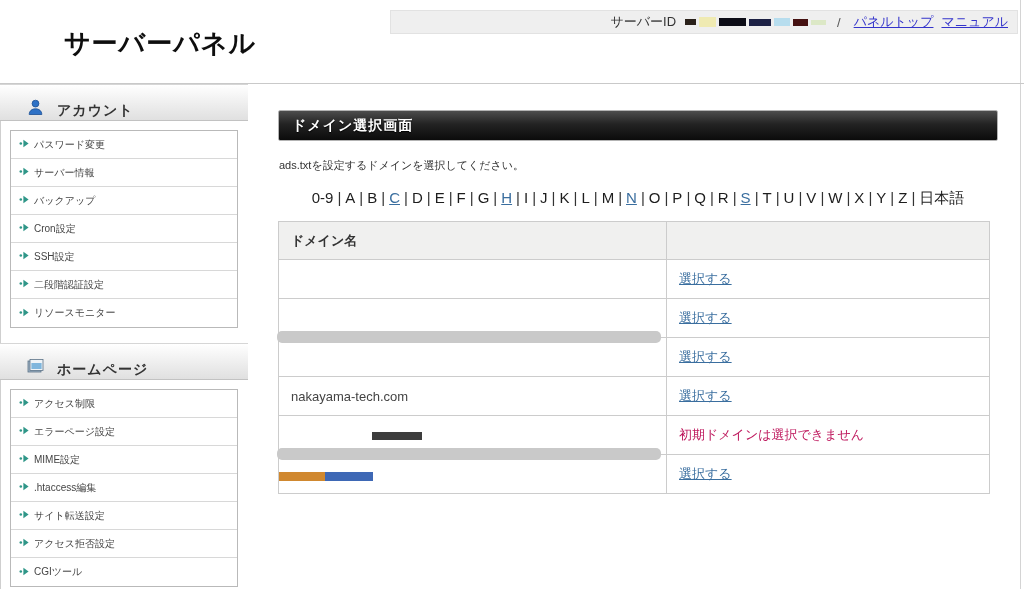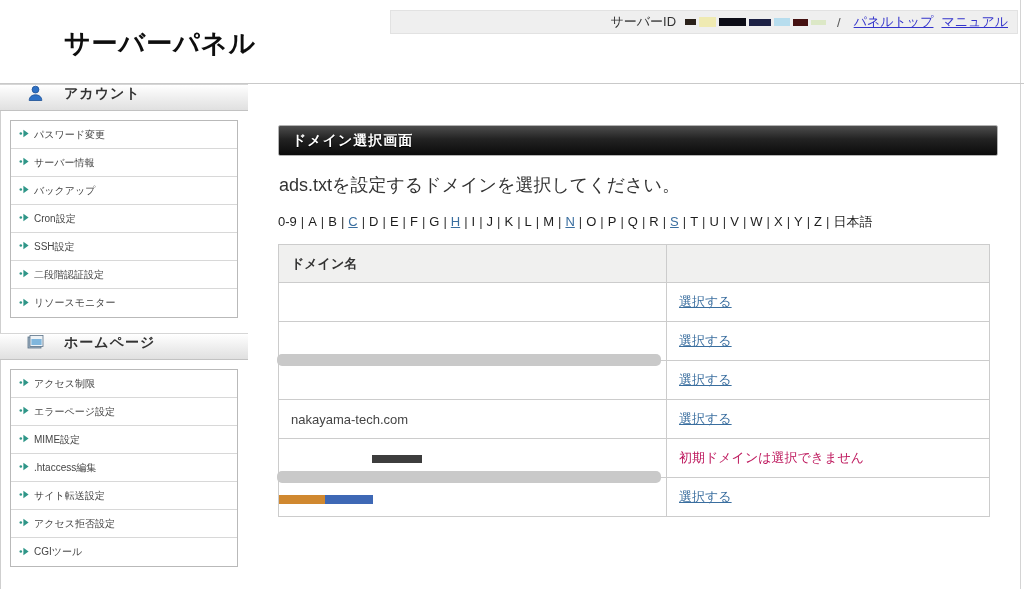--- a/index.html
+++ b/index.html
@@ -18,39 +18,39 @@
              border:1px solid #e2e2e2; display:flex; align-items:center; justify-content:flex-end;
              padding-right:9px; font-size:13px; color:#333; }
   .sid-label { margin-right:9px; }
   .sid-redaction { display:inline-flex; align-items:center; margin-right:6px; }
   .sid-seg { display:inline-block; margin-right:3px; }
   .slash { margin:0 5px 0 2px; color:#555; }
   .top-link { color:#3434cb; text-decoration:underline; cursor:pointer; margin-left:8px; }
 
   
   .sidebar { position:absolute; left:0; top:84px; width:248px; }
-  .side-band { height:27px; background:linear-gradient(180deg,#ffffff 0%,#ececec 60%,#e0e0e0 100%);
+  .side-band { height:37px; background:linear-gradient(180deg,#ffffff 0%,#ececec 60%,#e0e0e0 100%);
                border-top:1px solid #d6d6d6; border-bottom:1px solid #c2c2c2;
-               display:flex; align-items:flex-start; padding-left:27px;gap:7px; }
+               display:flex; align-items:flex-end; padding-left:27px; }
   .side-band .band-icon { width:17px; height:17px; margin-right:13px; flex:0 0 auto; }
   .band-title { font-size:14px; font-weight:bold; color:#333; letter-spacing:1px; }
   .side-menu { width:228px; margin:9px 0 15px 10px; border:1px solid #b9b9b9; background:#fff; }
   .side-item { height:28px; display:flex; align-items:center; padding-left:8px;
                border-bottom:1px solid #d8d8d8; font-size:10px; color:#444; cursor:pointer; }
   .side-item:last-child { border-bottom:none; }
   .side-item .arrow { width:11px; height:11px; margin-right:4px; flex:0 0 auto; }
 
   
-  .content { position:absolute; left:278px; top:125px; width:720px; }
+  .content { position:absolute; left:278px; top:110px; width:720px; }
   .title-bar { height:31px; border:1px solid #b3b3b3; border-radius:2px;
                background:linear-gradient(180deg,#4d4d4d 0%,#232323 45%,#0b0b0b 100%);
                color:#fff; font-size:14px; font-weight:bold; line-height:29px; padding-left:13px;
                text-shadow:0 1px 1px #000; letter-spacing:1px; }
-  .desc { margin:17px 0 0 1px; font-size:18px; color:#333; }
-  .alpha-nav { margin-top:16px; text-align:left; font-size:13px; color:#1d1d1d; }
+  .desc { margin:17px 0 0 1px; font-size:11px; color:#333; }
+  .alpha-nav { margin-top:16px; text-align:center; font-size:15px; color:#1d1d1d; }
   .alpha-sep { margin:0 4px; color:#333; }
   .alpha-link { color:#3a6e9f; text-decoration:underline; cursor:pointer; }
   .alpha-plain { color:#1d1d1d; }
 
   .domain-table { margin-top:13px; width:712px; border-collapse:collapse; font-size:13px; table-layout:fixed; }
   .domain-table th, .domain-table td { border:1px solid #ccc; }
   .domain-table th { height:38px; background:#f0f0ef; font-weight:bold; color:#333; text-align:left; padding:0 12px; }
   th.col-domain { width:388px; }
   .domain-table td { height:39px; padding:0 12px; position:relative; }
   .cell-domain { color:#444; }

